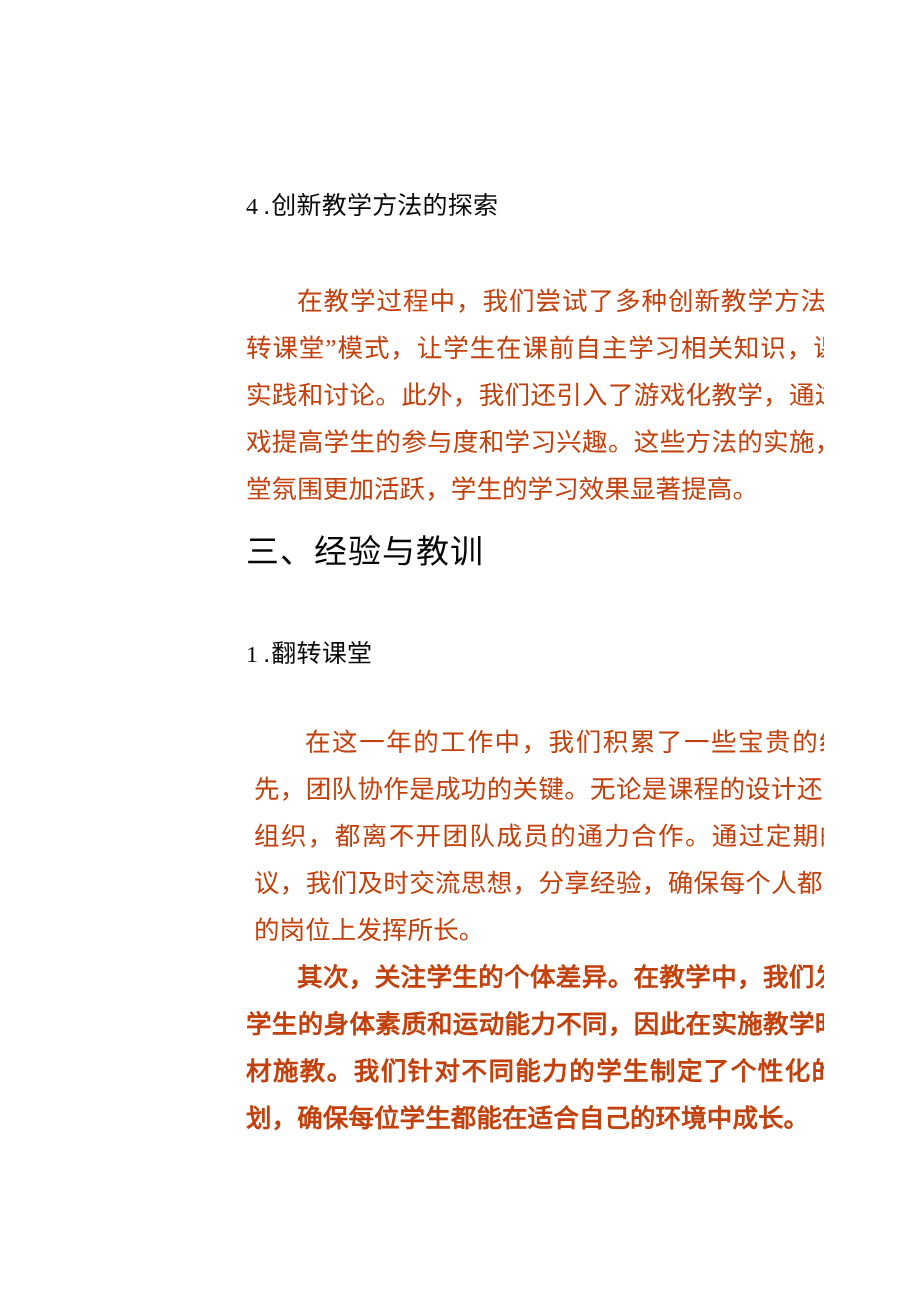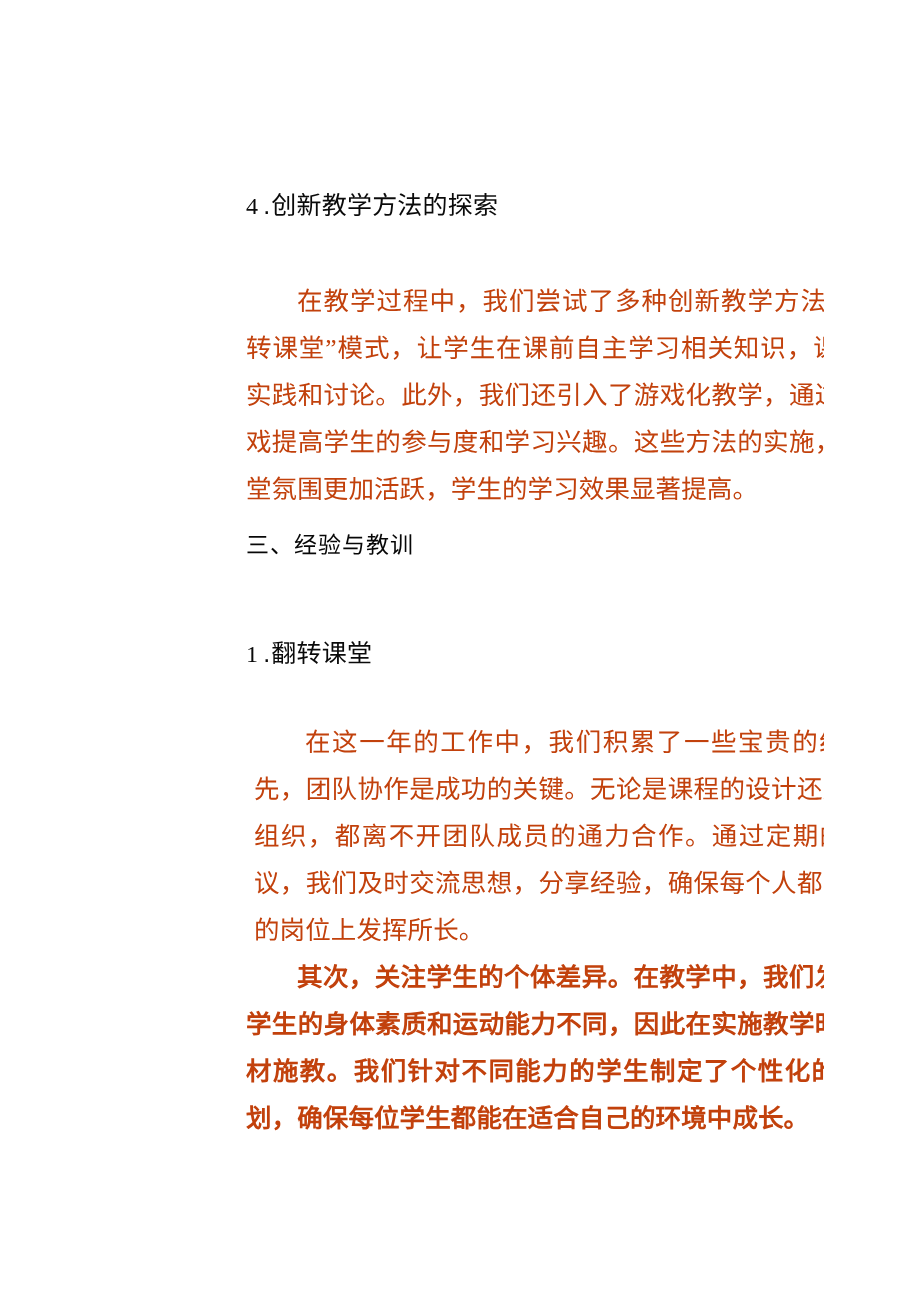--- a/index.html
+++ b/index.html
@@ -44,21 +44,21 @@
   }
 
   .h-sub .dot {
     font-family: "Liberation Sans", "DejaVu Sans", sans-serif;
     font-size: 25px;
     padding: 0 1px 0 5px;
   }
 
   .h-main {
     font-family: "Liberation Sans", "DejaVu Sans", sans-serif;
-    font-size: 23px;
+    font-size: 33px;
     line-height: 44px;
     color: #070707;
     font-weight: 400;
     letter-spacing: 1px;
     white-space: nowrap;
   }
 
   
 
   .para {

